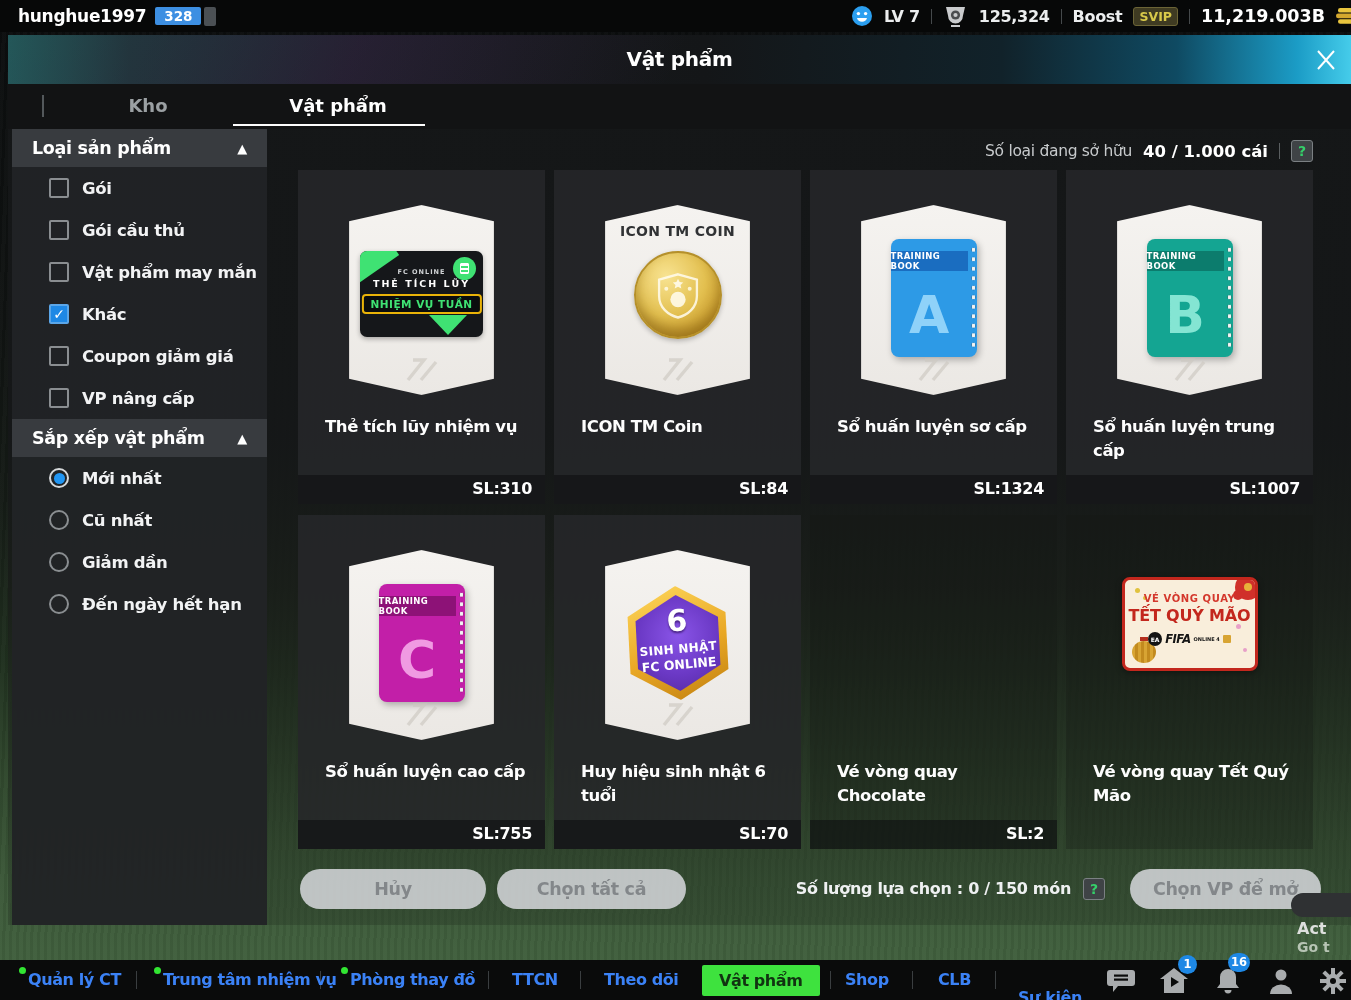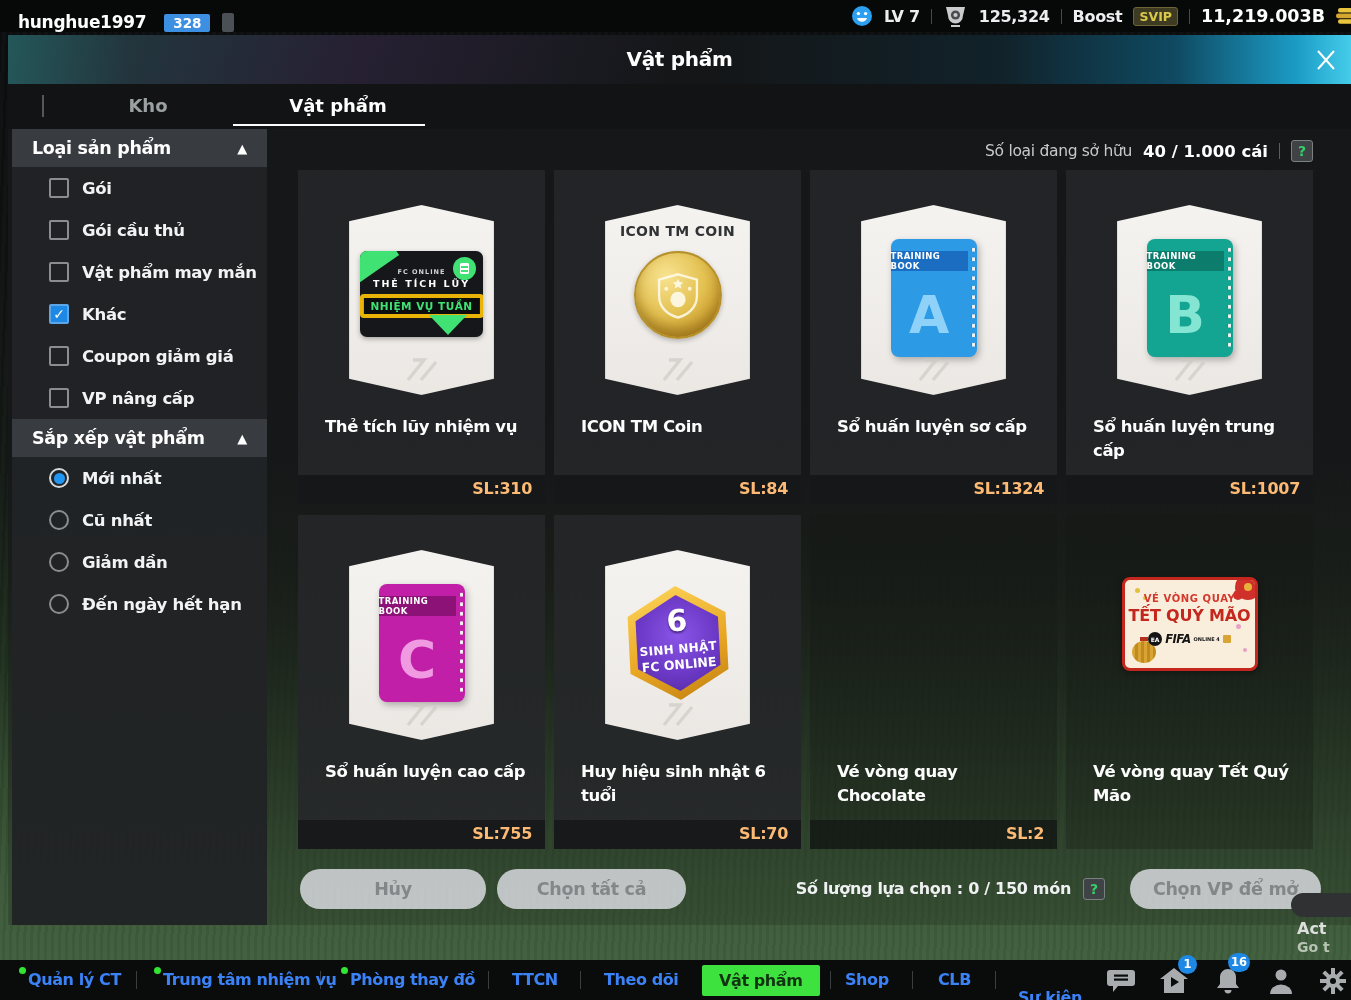--- a/index.html
+++ b/index.html
@@ -6,21 +6,21 @@
 html,body{width:1351px;height:1000px;overflow:hidden;background:#000}
 #stage{position:relative;width:1351px;height:1000px;overflow:hidden;
   font-family:"DejaVu Sans","Liberation Sans",sans-serif;color:#fff;}
 
 #field{position:absolute;inset:0;
  background:
   repeating-linear-gradient(92deg, rgba(0,0,0,.05) 0 3px, rgba(255,255,255,.015) 3px 7px),
   linear-gradient(180deg,#0b0d0e 0%,#101312 32%,#151b16 50%,#20301f 66%,#31492e 78%,#3c5839 88%,#436440 100%);}
 
 #topbar{position:absolute;left:0;top:0;width:1351px;height:32px;background:#070808;z-index:6;}
-#user{position:absolute;left:18px;top:0;height:32px;display:flex;align-items:flex-end;gap:18px;}
+#user{position:absolute;left:18px;top:0;height:32px;display:flex;align-items:center;gap:9px;}
 #user .uname{font-size:17px;font-weight:bold;letter-spacing:-.3px}
 #user .ubadge{background:#3d8fe2;color:#fff;font-size:13.5px;font-weight:bold;padding:1px 9px;border-radius:2px}
 #user .utail{width:12px;height:19px;background:#4b5054;border-radius:2px;margin-left:-6px}
 #hud{position:absolute;right:0;top:0;height:32px;display:flex;align-items:center;gap:11px;padding-right:0;z-index:7}
 #hud .t{font-size:16px;font-weight:bold;color:#eceeef;letter-spacing:-.3px}
 #hud .money{font-size:17.5px;font-weight:bold;color:#fff}
 #hud .vdiv{width:1px;height:15px;background:#45494b}
 #hud .svip{background:#3f3b22;border:1px solid #6b6436;border-radius:3px;color:#d8c94a;font-size:12.5px;font-weight:bold;padding:1px 5px}
 #coinstack{margin-right:-5px}
 
@@ -55,34 +55,34 @@
 #inforow .lab{font-size:15.5px;color:#c7cacc;font-weight:normal;letter-spacing:-.3px}
 #inforow .val{font-size:16.5px;color:#fff;font-weight:bold}
 .vsep{width:1px;height:16px;background:#5a5e60}
 .helpbox{width:22px;height:22px;background:#3f4346;border:1px solid #7b8083;border-radius:3px;text-align:center;line-height:20px;font-size:14px;font-weight:bold;color:#35d06a;cursor:pointer}
 
 #grid{position:absolute;left:298px;top:170px;display:grid;grid-template-columns:repeat(4,247px);grid-auto-rows:334px;gap:11px 9px;z-index:2}
 .tile{position:relative;background:rgba(37,39,41,.88);cursor:pointer}
 .tile.bare{background:rgba(20,24,20,.30)}
 .tile-name{position:absolute;left:27px;right:8px;top:245px;font-size:16.5px;font-weight:bold;letter-spacing:-.4px;line-height:24px;color:#fdfdfd}
 .tile-foot{position:absolute;left:0;right:0;bottom:0;height:29px;background:rgba(13,15,16,.6)}
-.tile-count{position:absolute;right:13px;top:4px;font-size:16px;font-weight:bold;color:#fdba74;letter-spacing:-.3px}
+.tile-count{position:absolute;right:13px;top:4px;font-size:16px;font-weight:bold;color:#ffffff;letter-spacing:-.3px}
 
 .card{position:absolute;left:51px;top:35px;width:145px;height:190px;
  clip-path:polygon(50% 0%,100% 8.5%,100% 91.5%,50% 100%,0% 91.5%,0% 8.5%);
  background:linear-gradient(180deg,#f5f3f0,#ebe8e4);box-shadow:inset 0 0 0 1px rgba(0,0,0,.08)}
 .wm{position:absolute;left:50%;top:152px;transform:translateX(-50%);opacity:.65}
 
 .qcard{position:absolute;left:11px;top:46px;width:123px;height:86px;background:#15171a;border-radius:7px;overflow:hidden;box-shadow:0 2px 5px rgba(0,0,0,.3)}
 .q-wedge{position:absolute;left:-12px;top:-6px;width:48px;height:26px;background:#3fe273;transform:rotate(-35deg)}
 .q-circ{position:absolute;right:7px;top:6px;width:23px;height:23px;border-radius:50%;background:#3fe273;display:flex;align-items:center;justify-content:center}
 .q-clip{width:9px;height:11px;border-radius:1px;background:repeating-linear-gradient(#fff 0 1.6px,rgba(255,255,255,0) 1.6px 4px);border:1px solid #fff}
 .q-brand{position:absolute;left:0;right:0;top:17px;text-align:center;font-size:6.5px;font-weight:bold;color:#cfd2d4;letter-spacing:1px}
 .q-l1{position:absolute;left:0;right:0;top:27px;text-align:center;font-size:9.5px;font-weight:bold;color:#fff;letter-spacing:2px}
-.q-pill{position:absolute;left:50%;top:43px;transform:translateX(-50%);border:4px solid #eab308;background:#0b0d0e;border-radius:4px;padding:2px 7px;font-size:10.5px;font-weight:bold;color:#3fe273;letter-spacing:.5px;white-space:nowrap}
+.q-pill{position:absolute;left:50%;top:43px;transform:translateX(-50%);border:2px solid #eab308;background:#0b0d0e;border-radius:4px;padding:2px 7px;font-size:10.5px;font-weight:bold;color:#3fe273;letter-spacing:.5px;white-space:nowrap}
 .q-tri{position:absolute;right:16px;bottom:2px;width:38px;height:20px;background:#3fe273;clip-path:polygon(0 0,100% 0,50% 100%)}
 
 .coin-title{position:absolute;left:0;right:0;top:18px;text-align:center;font-size:14px;font-weight:bold;color:#303234;letter-spacing:.3px}
 .coin{position:absolute;left:50%;top:46px;transform:translateX(-50%);width:88px;height:88px;border-radius:50%;
  background:radial-gradient(circle at 36% 28%,#f8e391,#e3c050 48%,#c89a2c 78%,#a87e1c 100%);
  border:2px solid #b5902b;box-shadow:inset 0 -8px 12px rgba(110,78,8,.45),0 2px 5px rgba(0,0,0,.25);
  display:flex;align-items:center;justify-content:center}
 
 .book{position:absolute;left:50%;top:34px;transform:translateX(-50%);width:86px;height:118px;border-radius:8px;box-shadow:2px 3px 7px rgba(0,0,0,.28)}
 .book-band{position:absolute;left:0;right:9px;top:12px;height:20px;display:flex;align-items:center;justify-content:center;font-size:8.5px;font-weight:bold;color:#fff;letter-spacing:.4px}

